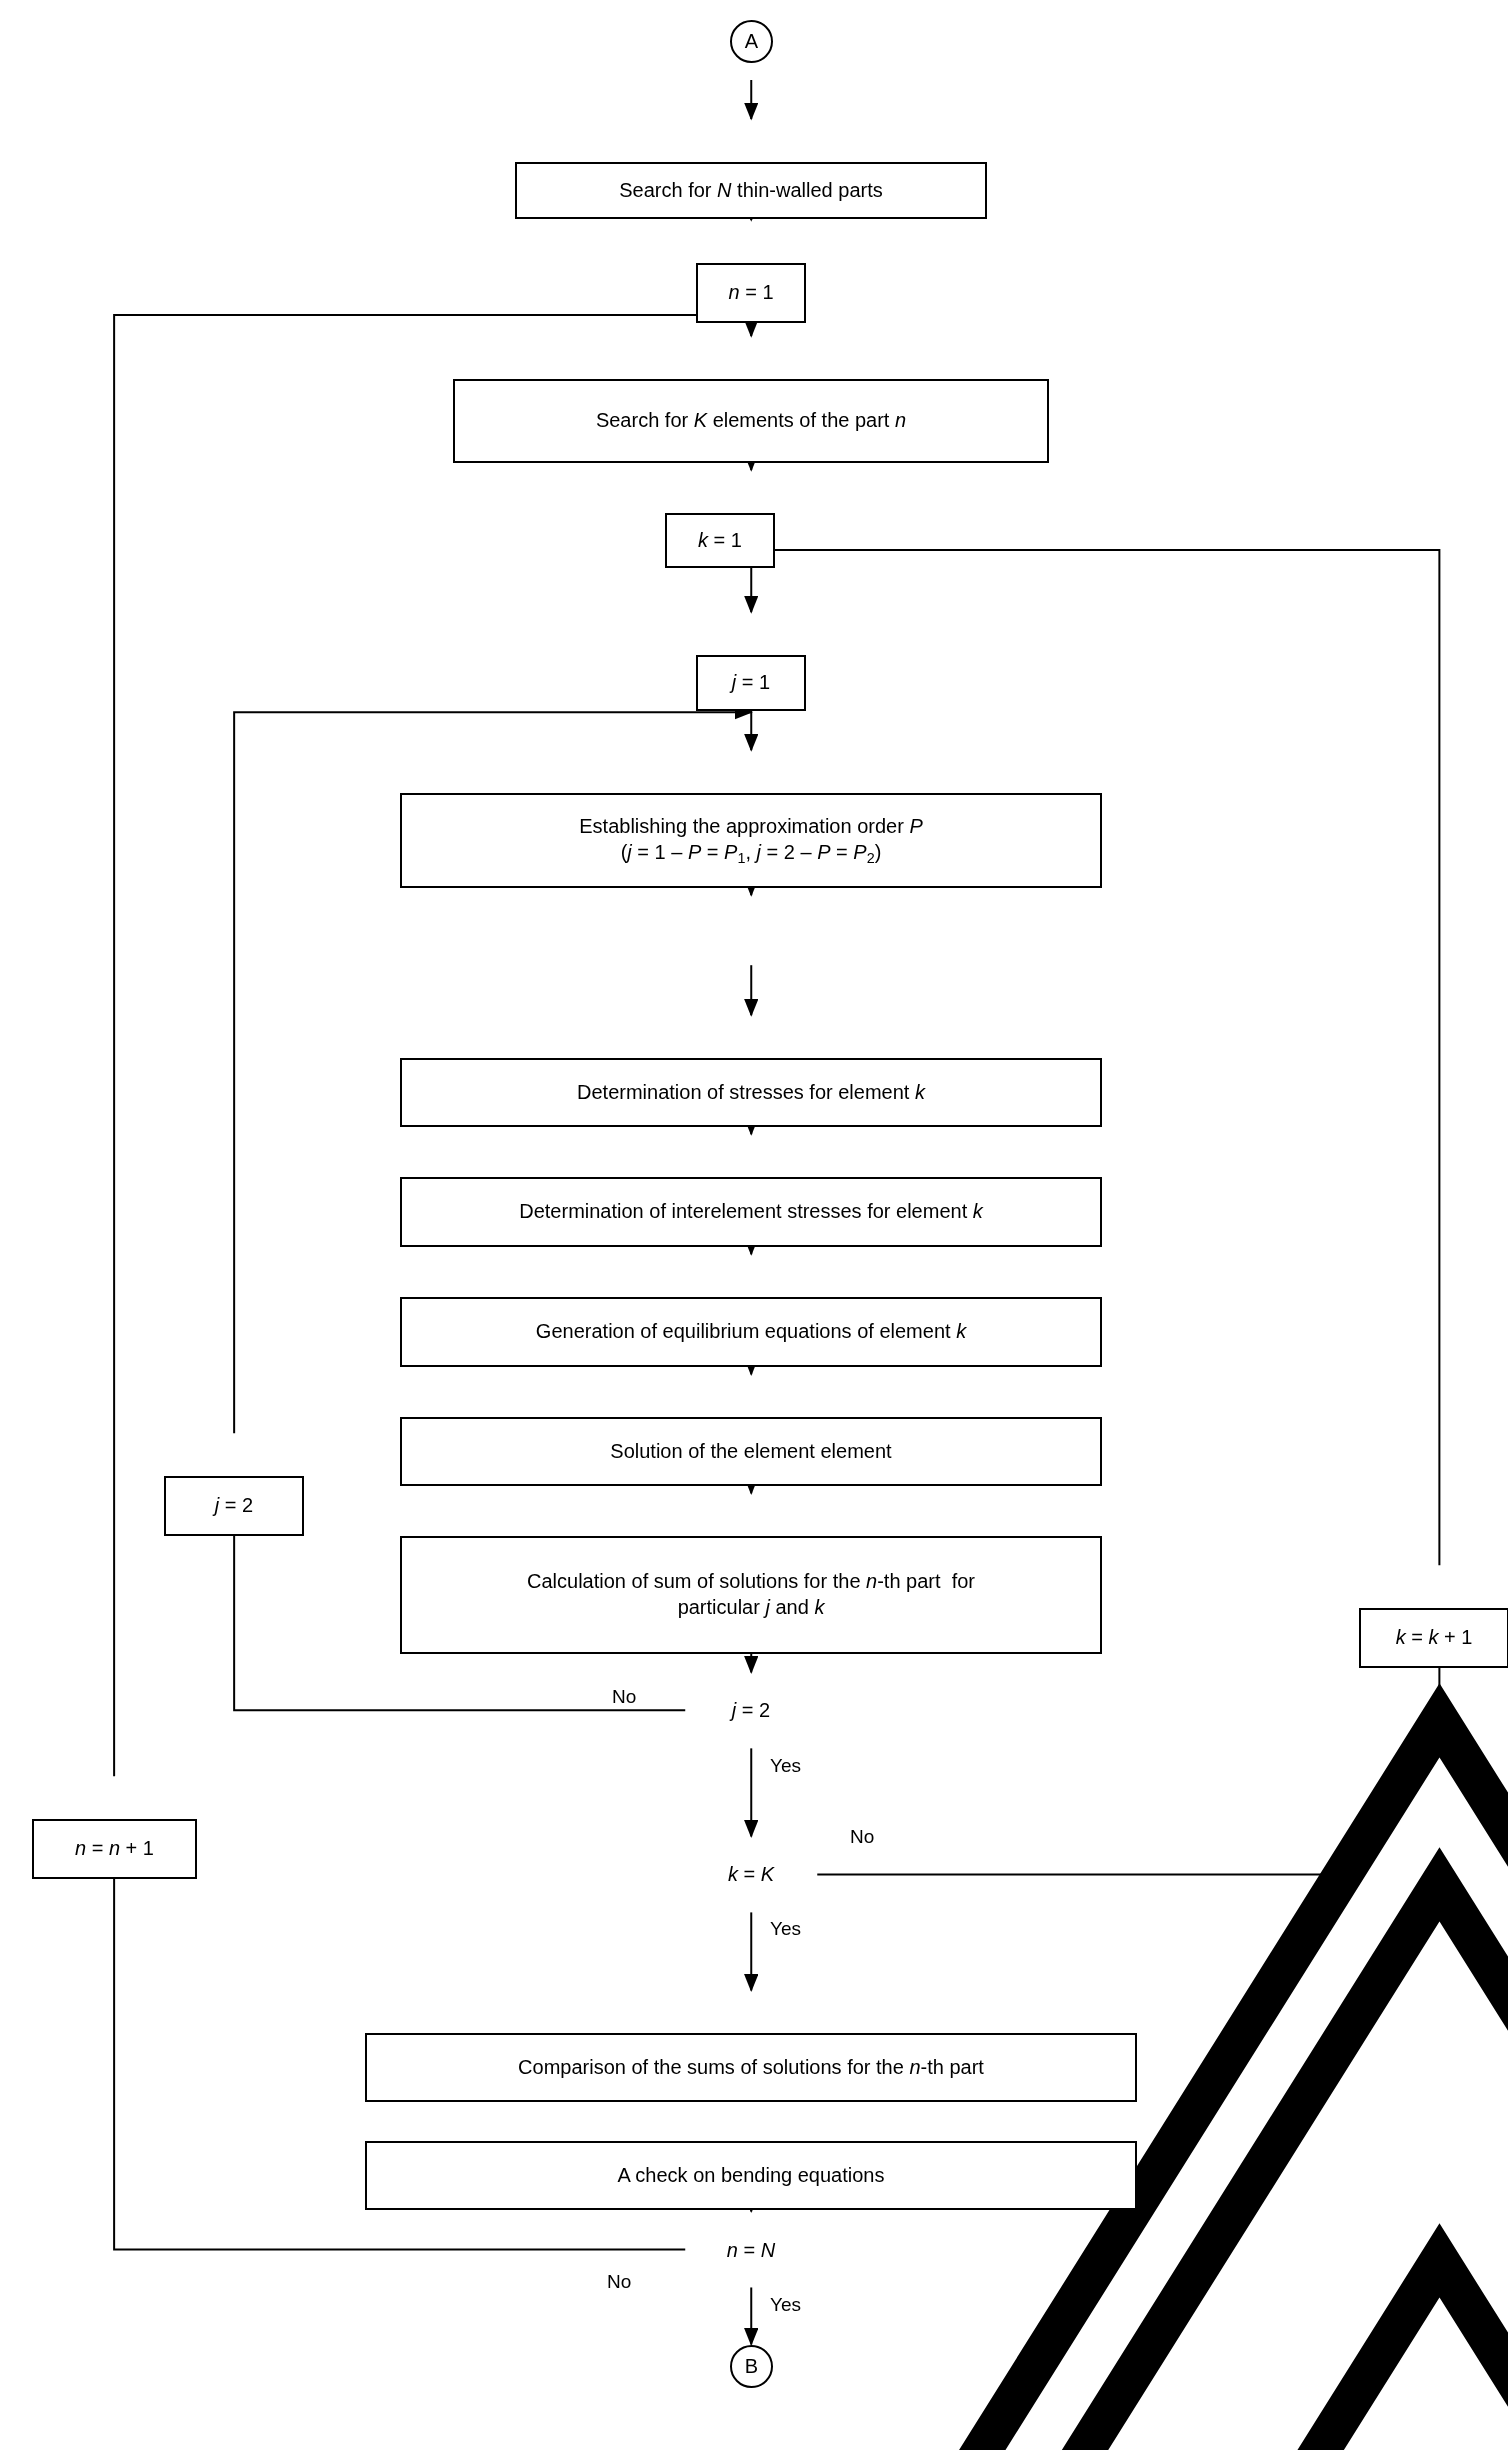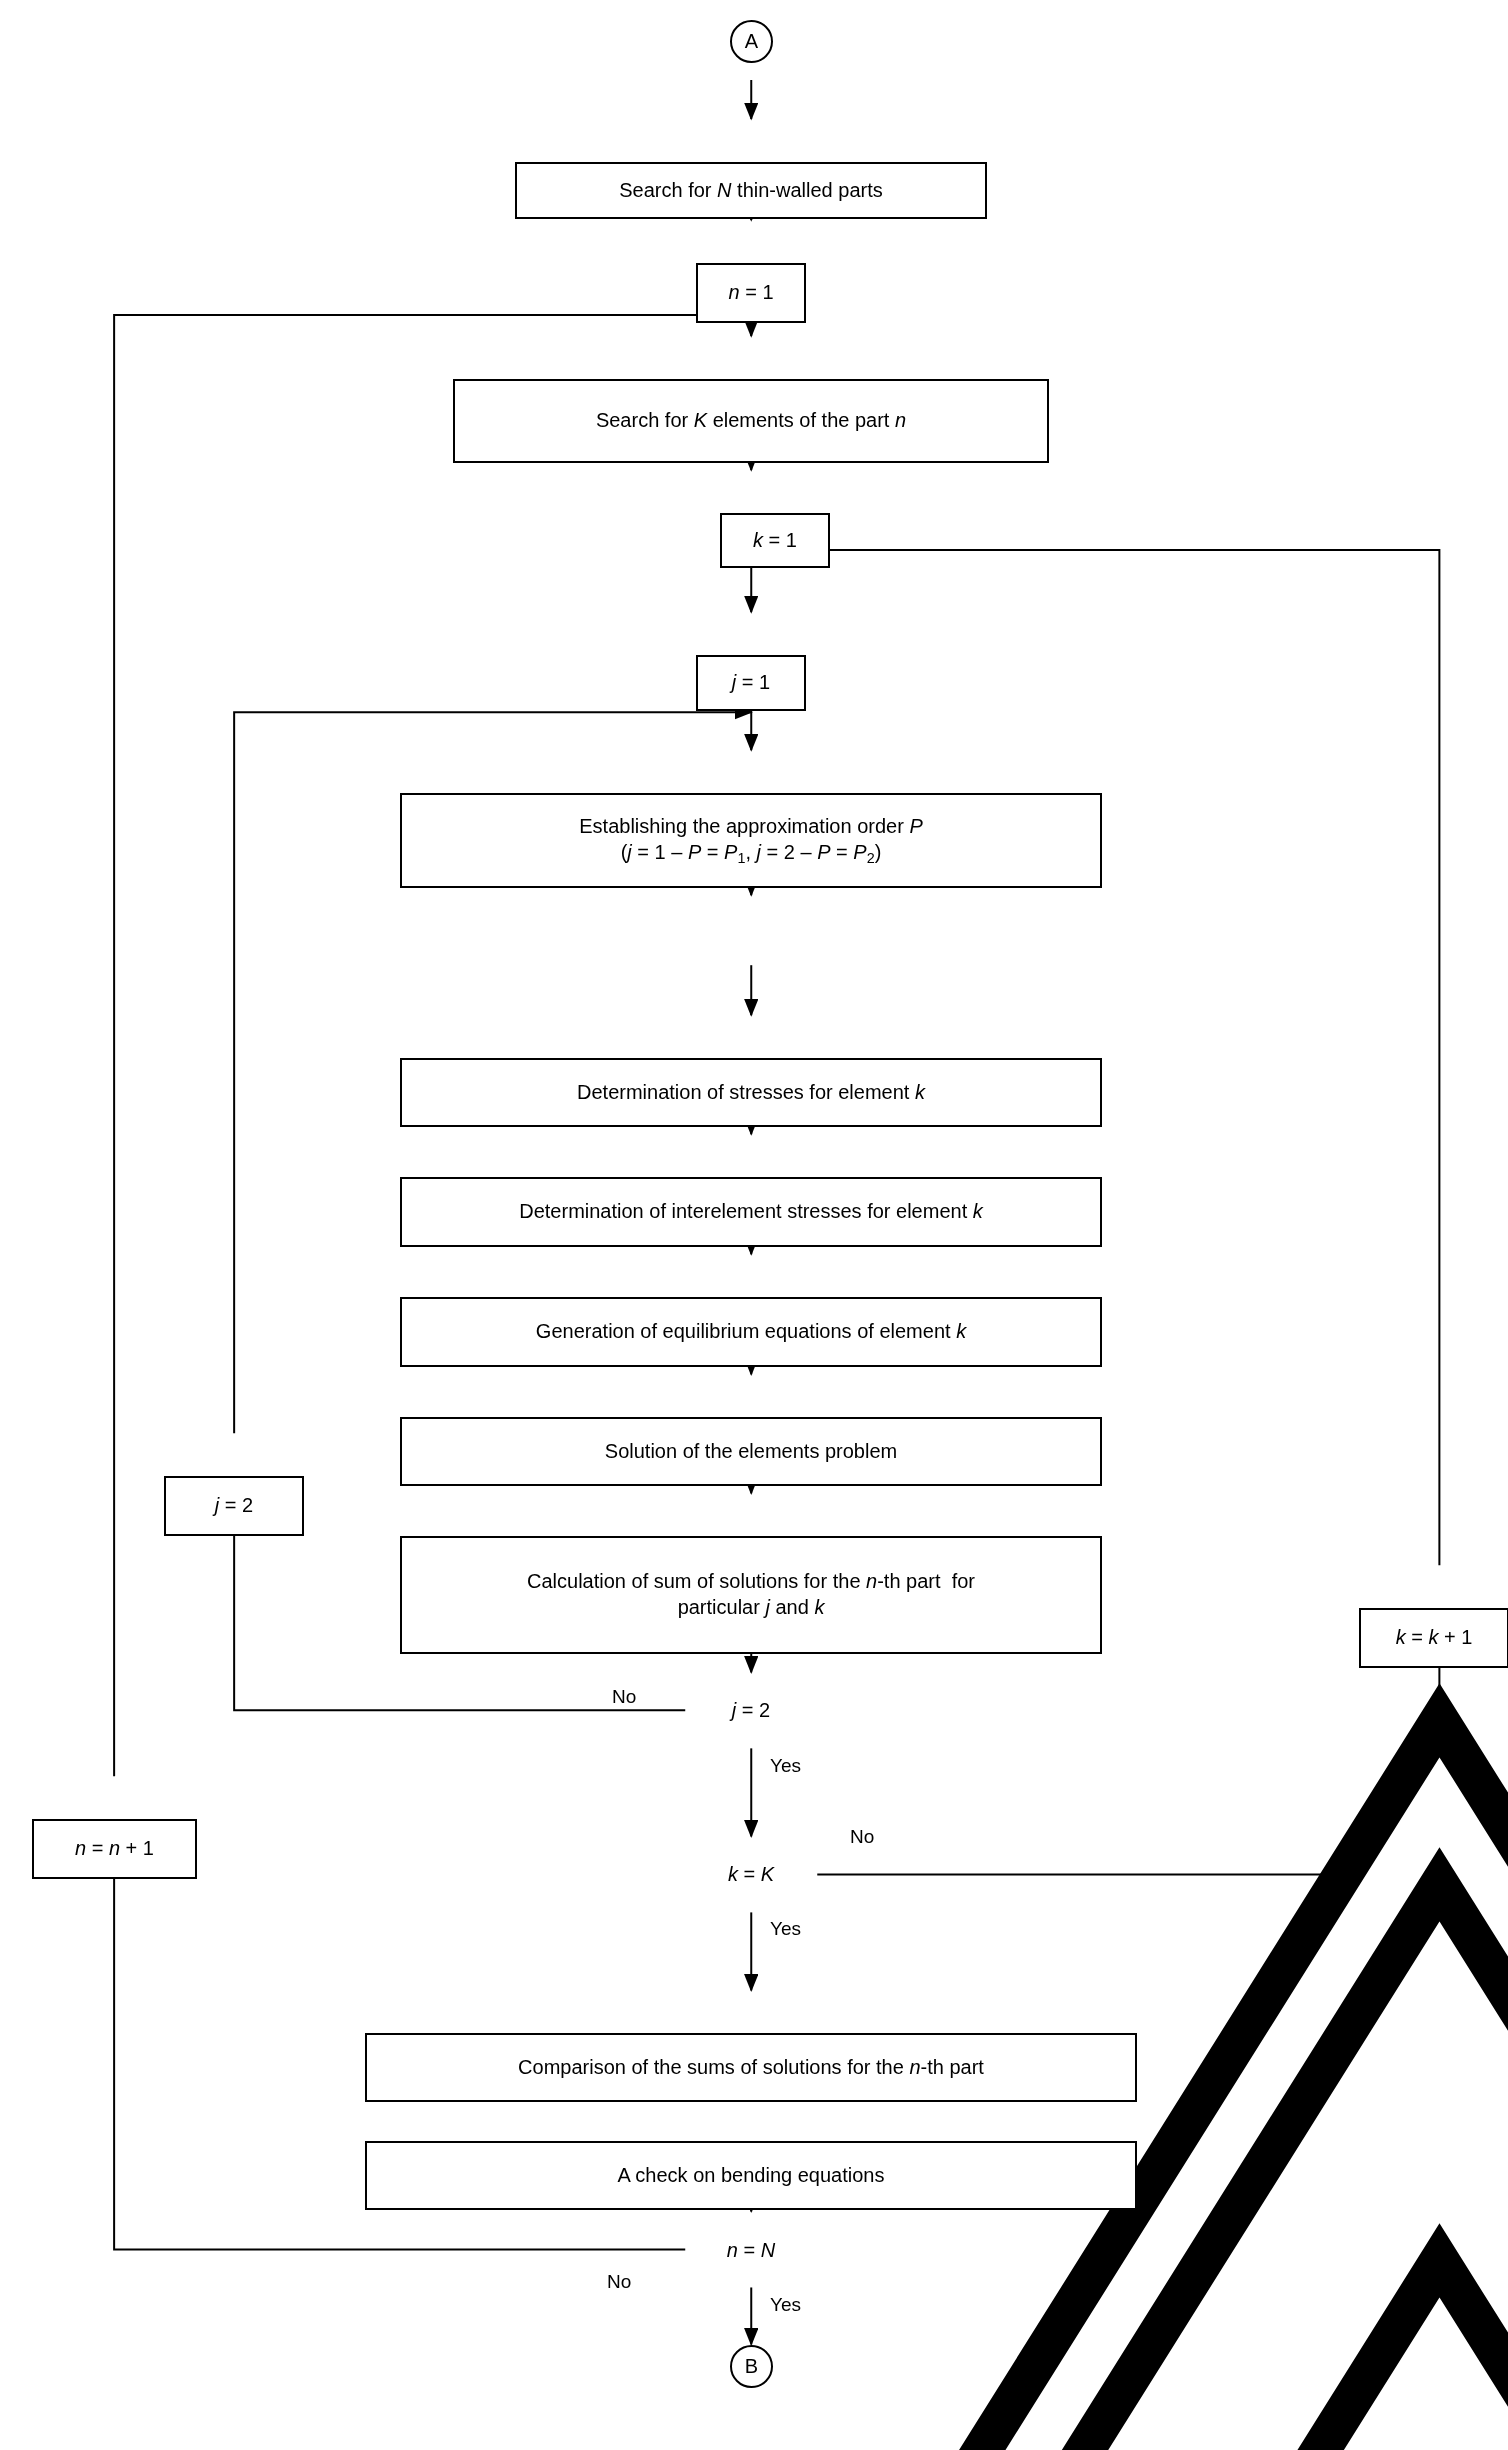--- a/index.html
+++ b/index.html
@@ -157,21 +157,21 @@
   </div>
 
   <div class="node" style="left:696px; top:220px; width:110px; height:60px;">
     <span><em>n</em> = 1</span>
   </div>
 
   <div class="node" style="left:453px; top:336px; width:596px; height:84px;">
     <span>Search for <em>K</em> elements of the part <em>n</em></span>
   </div>
 
-  <div class="node" style="left:720px; top:470px; width:110px; height:55px;">
+  <div class="node" style="left:665px; top:470px; width:110px; height:55px;">
     <span><em>k</em> = 1</span>
   </div>
 
   <div class="node" style="left:696px; top:612px; width:110px; height:56px;">
     <span><em>j</em> = 1</span>
   </div>
 
   <div class="node" style="left:400px; top:750px; width:702px; height:95px;">
     <span>Establishing the approximation order <em>P</em><br>
       (<em>j</em> = 1 – <em>P</em> = <em>P</em><sub>1</sub>, <em>j</em> = 2 – <em>P</em> = <em>P</em><sub>2</sub>)</span>
@@ -184,21 +184,21 @@
 
   <div class="node" style="left:400px; top:1134px; width:702px; height:70px;">
     <span>Determination of interelement stresses for element <em>k</em></span>
   </div>
 
   <div class="node" style="left:400px; top:1254px; width:702px; height:70px;">
     <span>Generation of equilibrium equations of element <em>k</em></span>
   </div>
 
   <div class="node" style="left:400px; top:1374px; width:702px; height:69px;">
-    <span>Solution of the elements problem</span>
+    <span>Solution of the element element</span>
   </div>
 
   <div class="node" style="left:400px; top:1493px; width:702px; height:118px;">
     <span>Calculation of sum of solutions for the <em>n</em>-th part&nbsp; for<br>particular <em>j</em> and <em>k</em></span>
   </div>
 
   <div class="node" style="left:164px; top:1433px; width:140px; height:60px;">
     <span><em>j</em> = 2</span>
   </div>
 

